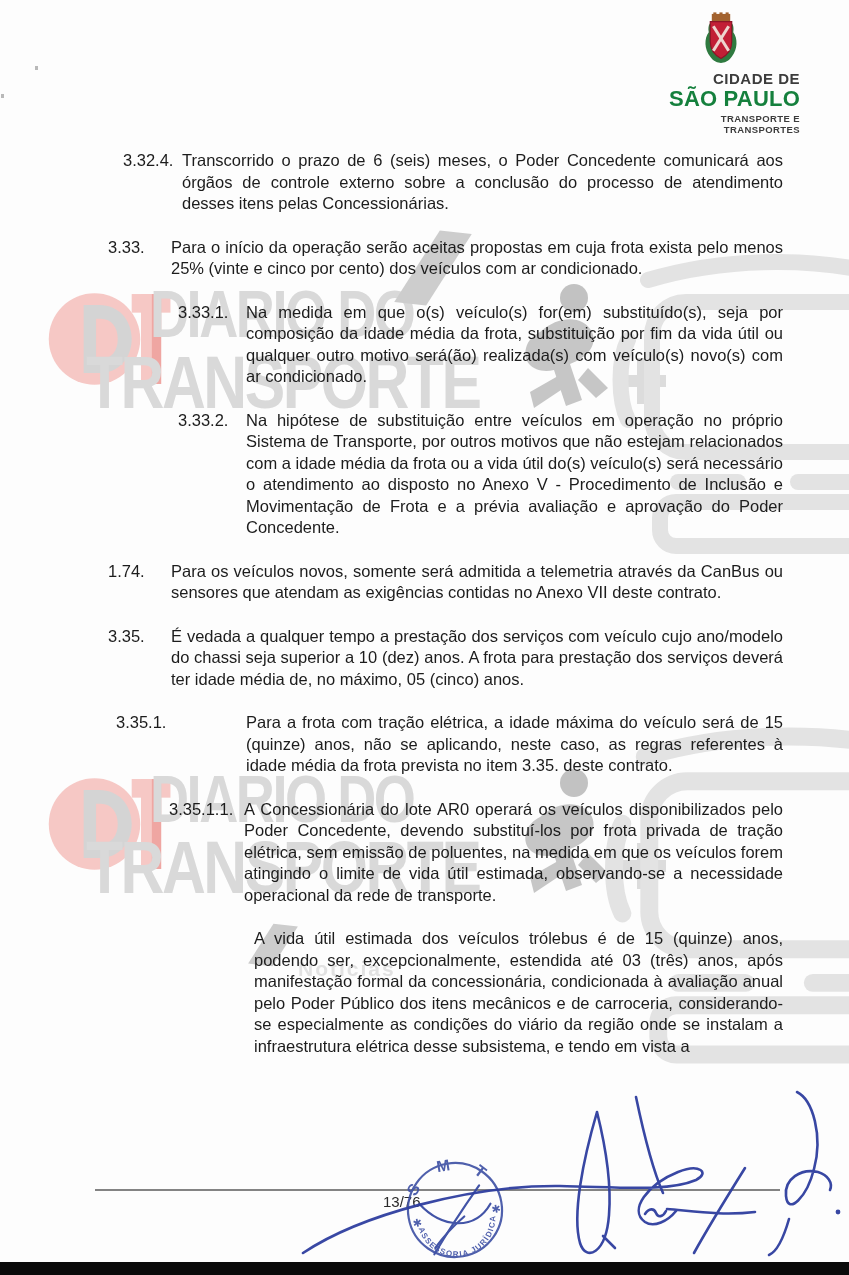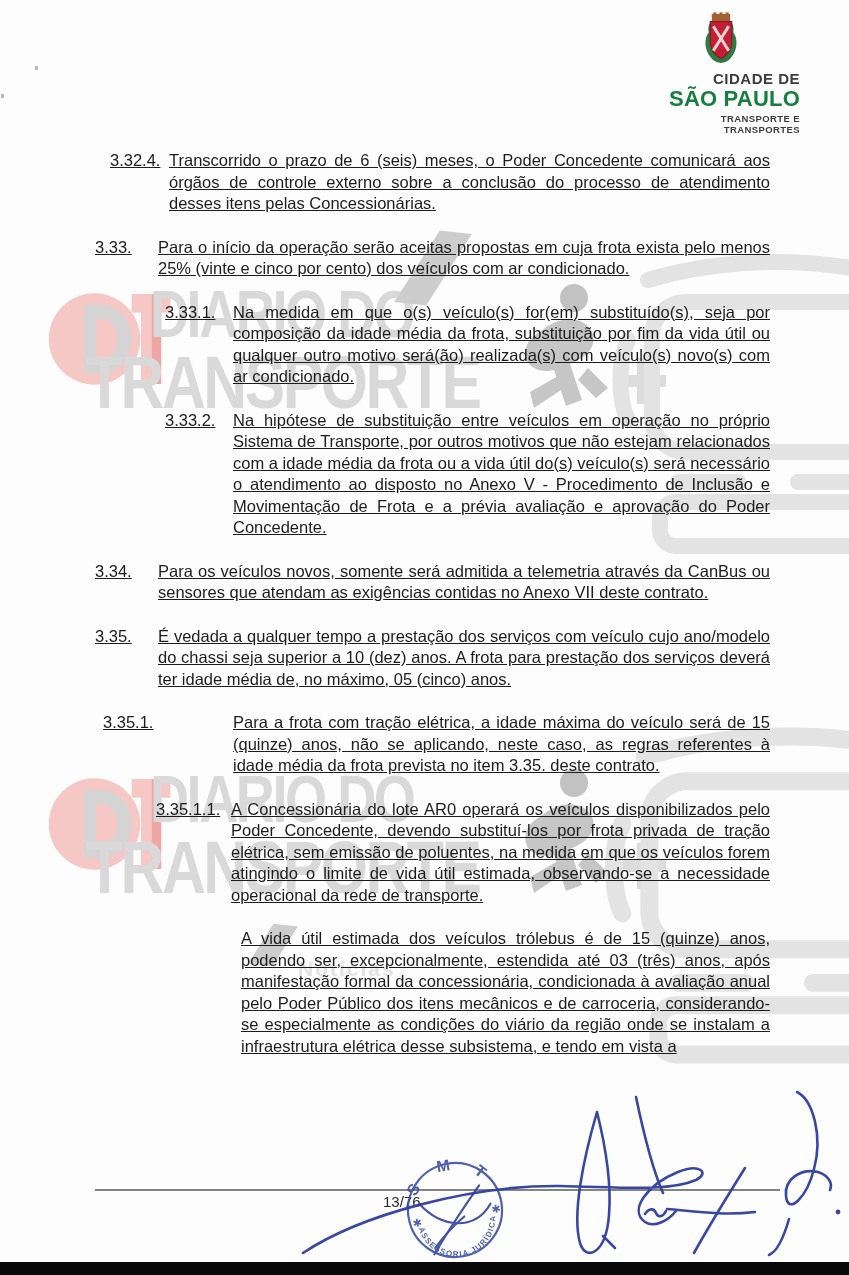--- a/index.html
+++ b/index.html
@@ -33,22 +33,22 @@
   .wm-2 .wm-bus{left:552px; top:-30px; transform:scale(1.12); transform-origin:left top;}
 
   
   .header-logo{position:absolute; left:642px; top:12px; width:158px; text-align:right; z-index:2;}
   .crest{display:block; margin:0 auto 2px auto;}
   .hl-1{font-size:15px; font-weight:bold; color:#3c3c3c; letter-spacing:.5px;}
   .hl-2{font-size:22px; font-weight:bold; color:#15803d; letter-spacing:.2px; margin-top:-1px;}
   .hl-3{font-size:9.5px; font-weight:bold; color:#3c3c3c; letter-spacing:.4px; margin-top:2px; line-height:1.15;}
 
   
-  .content{position:absolute; left:53px; top:150px; width:717px; z-index:2;
-    font-size:16.5px; line-height:21.5px;text-decoration:underline;}
+  .content{position:absolute; left:66px; top:150px; width:717px; z-index:2;
+    font-size:16.5px; line-height:21.5px;}
   .clause{display:flex; margin-bottom:22px;}
   .cnum{flex:none;}
   .ctext{flex:1; text-align:justify;}
   .lv1  .cnum{width:63px;margin-left:42px;}
   .lv2a {margin-left:57px;}  .lv2a .cnum{width:59px;}
   .lv2b {margin-left:50px;gap:43px;}  .lv2b .cnum{width:87px;}
   .lv3  {margin-left:112px;} .lv3 .cnum{width:68px;}
   .lv4  {margin-left:103px;} .lv4 .cnum{width:75px;}
   .lv5  {margin-left:188px;} .lv5 .cnum{width:80px;}
 
@@ -166,21 +166,21 @@
     </div>
     <div class="clause lv3">
       <div class="cnum">3.33.1.</div>
       <div class="ctext">Na medida em que o(s) veículo(s) for(em) substituído(s), seja por composição da idade média da frota, substituição por fim da vida útil ou qualquer outro motivo será(ão) realizada(s) com veículo(s) novo(s) com ar condicionado.</div>
     </div>
     <div class="clause lv3">
       <div class="cnum">3.33.2.</div>
       <div class="ctext">Na hipótese de substituição entre veículos em operação no próprio Sistema de Transporte, por outros motivos que não estejam relacionados com a idade média da frota ou a vida útil do(s) veículo(s) será necessário o atendimento ao disposto no Anexo V - Procedimento de Inclusão e Movimentação de Frota e a prévia avaliação e aprovação do Poder Concedente.</div>
     </div>
     <div class="clause lv1">
-      <div class="cnum">3.34.</div>
+      <div class="cnum">1.74.</div>
       <div class="ctext">Para os veículos novos, somente será admitida a telemetria através da CanBus ou sensores que atendam as exigências contidas no Anexo VII deste contrato.</div>
     </div>
     <div class="clause lv1">
       <div class="cnum">3.35.</div>
       <div class="ctext">É vedada a qualquer tempo a prestação dos serviços com veículo cujo ano/modelo do chassi seja superior a 10 (dez) anos. A frota para prestação dos serviços deverá ter idade média de, no máximo, 05 (cinco) anos.</div>
     </div>
     <div class="clause lv2b">
       <div class="cnum">3.35.1.</div>
       <div class="ctext">Para a frota com tração elétrica, a idade máxima do veículo será de 15 (quinze) anos, não se aplicando, neste caso, as regras referentes à idade média da frota prevista no item 3.35. deste contrato.</div>
     </div>

